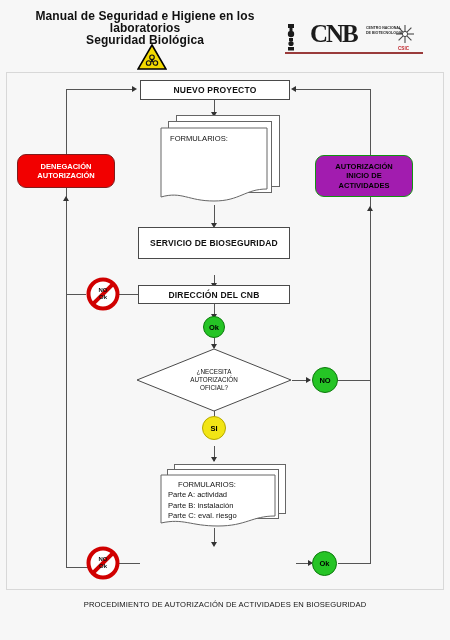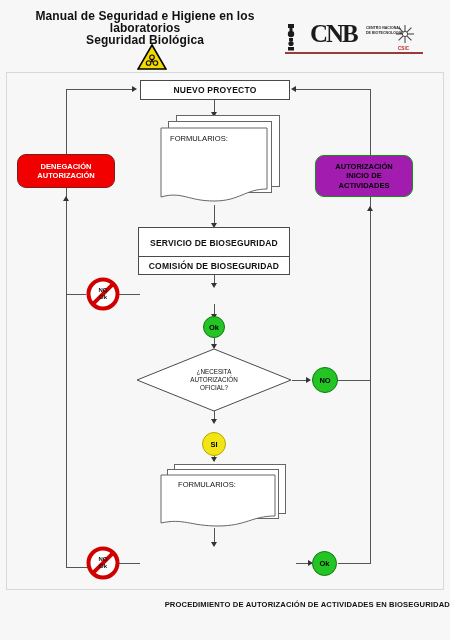--- a/index.html
+++ b/index.html
@@ -70,22 +70,22 @@
   .circ-green{background:#25c425;border:1.2px solid #0c7a0c;}
   .circ-yellow{background:#f2e515;border:1.2px solid #b5a800;}
 
   
   .noko{position:absolute;width:34px;height:34px;}
   .noko-txt{position:absolute;left:0;top:0;width:34px;height:34px;
     display:flex;flex-direction:column;align-items:center;justify-content:center;
     font-size:6px;font-weight:bold;color:#111;line-height:7px;}
 
   
-  .footer{position:absolute;left:0;top:600px;width:450px;text-align:right;
-    font-size:7.6px;font-weight:bold;color:#111;letter-spacing:.15px;}
+  .footer{position:absolute;left:0;top:600px;width:450px;text-align:center;
+    font-size:7.6px;font-weight:normal;color:#111;letter-spacing:.15px;}
 </style>
 </head>
 <body>
 
 <div id="page">
 
   <div class="hdr-title">
     <div>Manual de Seguridad e Higiene en los laboratorios</div>
     <div>Seguridad Biológica</div>
   </div>
@@ -203,24 +203,24 @@
   <div class="pill pill-green" style="left:315px;top:155px;width:98px;height:42px;">
     <span>AUTORIZACIÓN</span>
     <span>INICIO DE</span>
     <span>ACTIVIDADES</span>
   </div>
 
   <div class="pbox" style="left:138px;top:227px;width:152px;height:32px;">
     <span>SERVICIO DE BIOSEGURIDAD</span>
   </div>
 
-  <div class="pbox" style="left:138px;top:256px;width:152px;height:19px;">
-    <span>COMISIÓN DE BIOSEGURIDAD</span>
-  </div>
-
+
+  <div class="pbox" style="left:138px;top:285px;width:152px;height:19px;">
+    <span>DIRECCIÓN DEL CNB</span>
+  </div>
 
   <div class="noko" style="left:86px;top:277px;">
     <svg width="34" height="34" viewBox="0 0 34 34">
       <circle cx="17" cy="17" r="14.5" fill="#fff" stroke="#d00000" stroke-width="4"></circle>
       <line x1="6.8" y1="27.2" x2="27.2" y2="6.8" stroke="#d00000" stroke-width="4"></line>
     </svg>
     <div class="noko-txt">
       <span>NO</span>
       <span>Ok</span>
     </div>
@@ -236,31 +236,34 @@
     </svg>
     <div class="diamond-txt" style="left:0;top:20px;width:156px;">¿NECESITA
 AUTORIZACIÓN
 OFICIAL?</div>
   </div>
 
   <div class="circ circ-green" style="left:312px;top:367px;width:26px;height:26px;">
     <span>NO</span>
   </div>
 
-  <div class="circ circ-yellow" style="left:202px;top:432px;width:24px;height:24px;">
+  <div class="circ circ-yellow" style="left:202px;top:416px;width:24px;height:24px;">
     <span>SI</span>
   </div>
 
   <div class="docstack" style="left:160px;top:464px;width:130px;height:66px;">
     <div class="docsheet" style="left:14px;top:0;width:112px;height:50px;"></div>
     <div class="docsheet" style="left:7px;top:5px;width:112px;height:50px;"></div>
     <svg style="position:absolute;left:0;top:10px;" width="116" height="56" viewBox="0 0 116 56">
       <path d="M1,1 L115,1 L115,42 C92,42 86,52 58,52 C30,52 24,44 1,49 Z" fill="#fff" stroke="#666" stroke-width="1"></path>
     </svg>
     <div class="doctext" style="left:18px;top:15px;">FORMULARIOS:</div>
+    <div class="doctext" style="left:8px;top:26px;line-height:10.5px;">Parte A: actividad
+Parte B: instalación
+Parte C: eval. riesgo</div>
   </div>
 
 
   <div class="noko" style="left:86px;top:546px;">
     <svg width="34" height="34" viewBox="0 0 34 34">
       <circle cx="17" cy="17" r="14.5" fill="#fff" stroke="#d00000" stroke-width="4"></circle>
       <line x1="6.8" y1="27.2" x2="27.2" y2="6.8" stroke="#d00000" stroke-width="4"></line>
     </svg>
     <div class="noko-txt">
       <span>NO</span>

